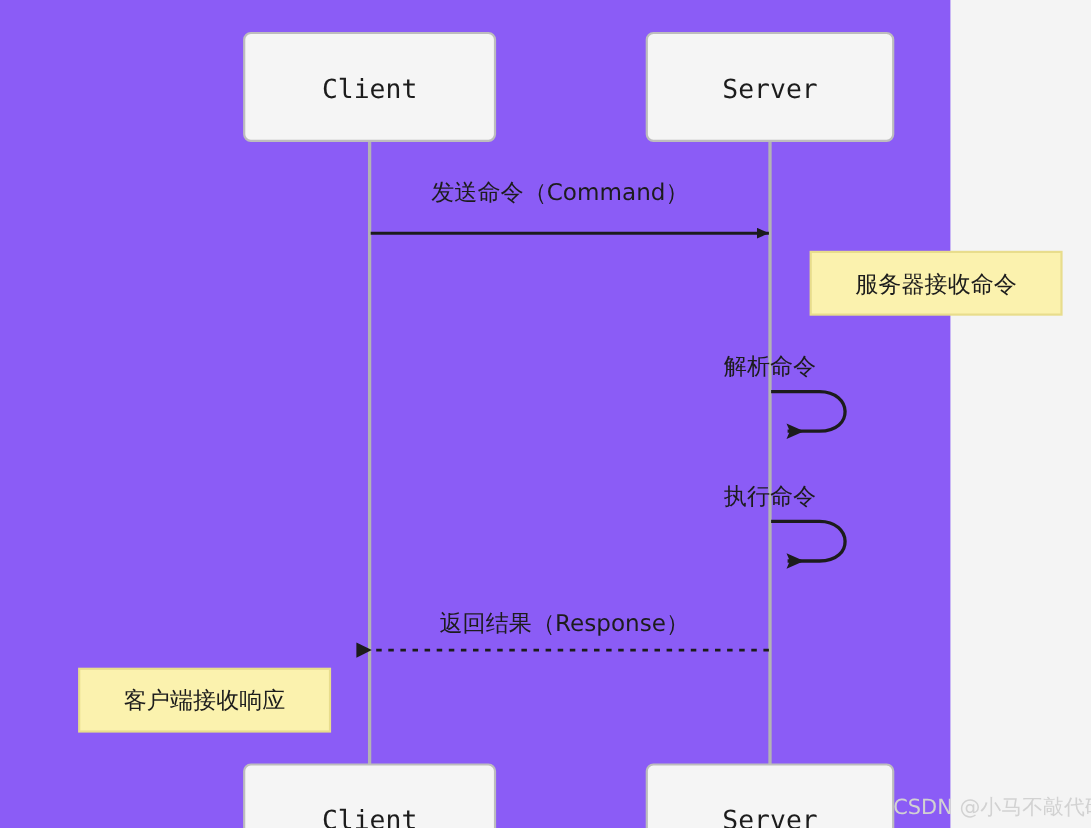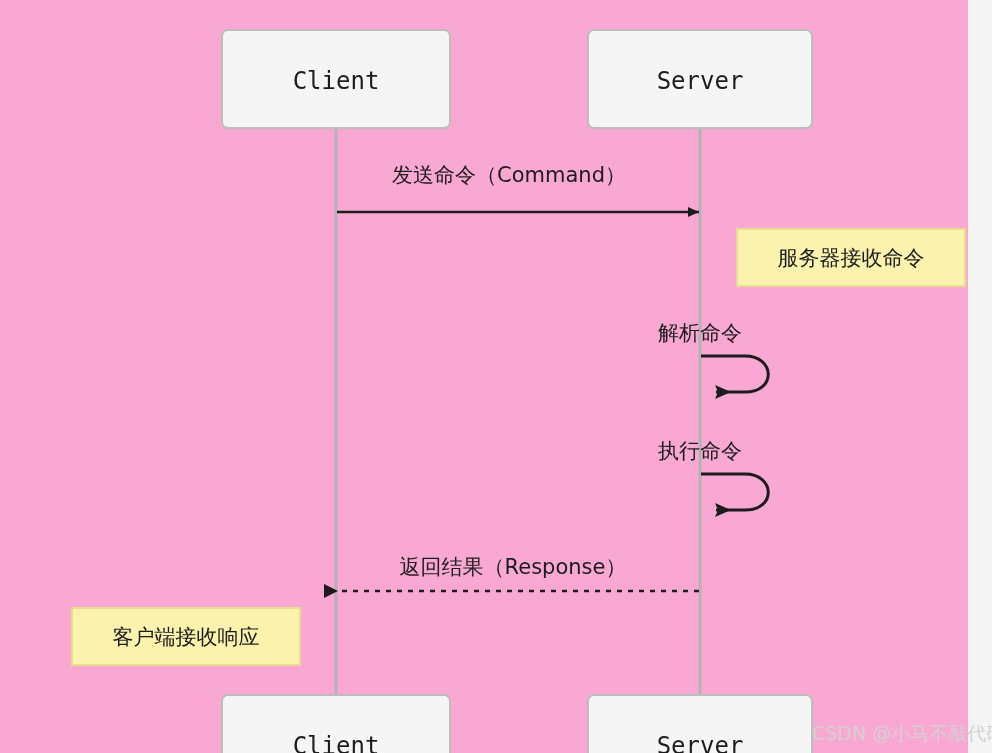--- a/index.html
+++ b/index.html
@@ -9,23 +9,23 @@
     background: #f4f4f4;
   }
   body {
     width: 992px;
     height: 753px;
     overflow: hidden;
     font-family: "DejaVu Sans", "Liberation Sans", sans-serif;
   }
   #diagram-root {
     position: relative;
-    width: 968px;
+    width: 864px;
     height: 753px;
-    background: #f9a8d4;
+    background: #8b5cf6;
   }
   svg.diagram-layer {
     position: absolute;
     top: 0;
     left: 0;
     width: 992px;
     height: 753px;
     display: block;
   }
   .participant-label {

